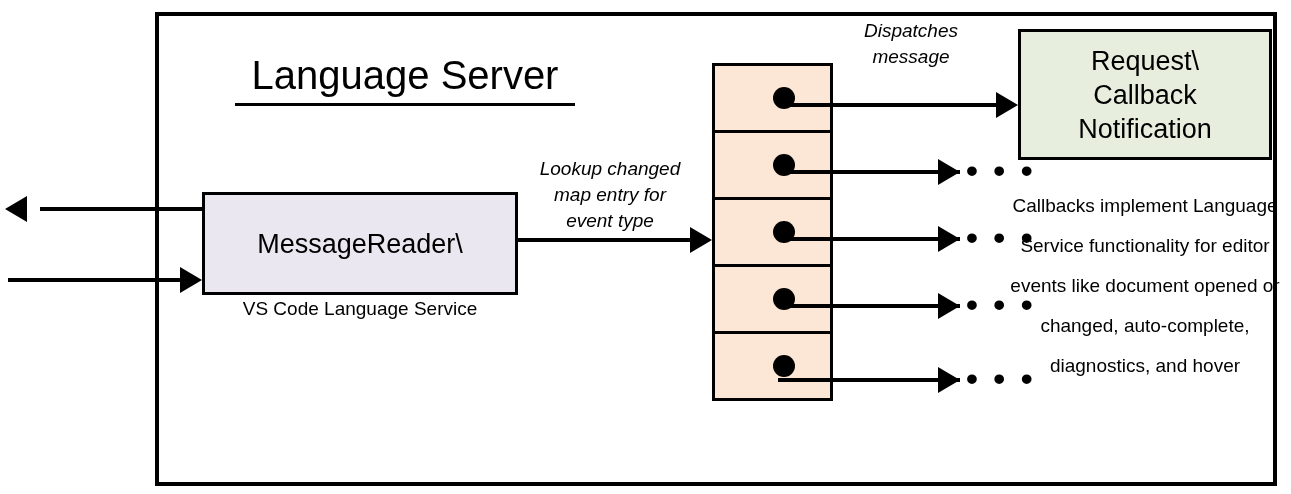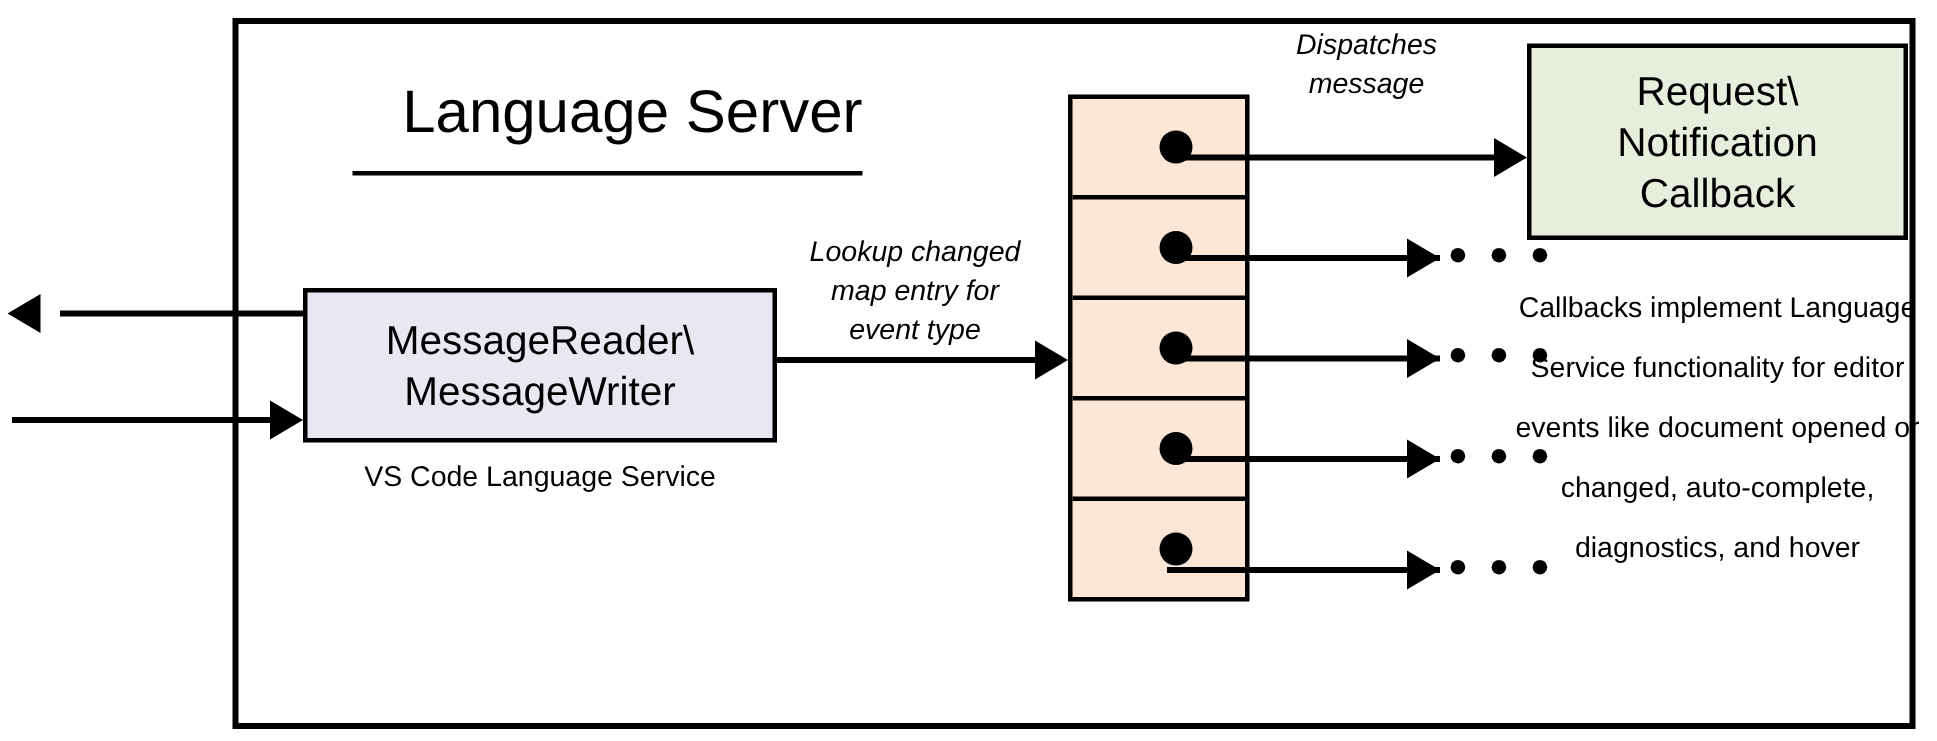--- a/index.html
+++ b/index.html
@@ -32,24 +32,24 @@
     background: transparent;
   }
 
   
   #server-title {
     left: 235px;
     top: 50px;
     width: 340px;
     font-size: 40px;
     line-height: 50px;
-    text-align: right;
+    text-align: center;
     white-space: nowrap;
     border-bottom: 3px solid #000;
-    padding-bottom: 14px;
+    padding-bottom: 3px;
   }
 
   
   .node-box {
     box-sizing: border-box;
     border: 3px solid #000;
     display: flex;
     align-items: center;
     justify-content: center;
     text-align: center;
@@ -73,21 +73,21 @@
     line-height: 34px;
     text-align: center;
   }
 
   
   .caption {
     text-align: center;
     font-size: 19px;
     line-height: 26px;
   }
-  #reader-writer-caption { left: 190px; top: 306px; width: 340px; }
+  #reader-writer-caption { left: 190px; top: 296px; width: 340px; }
   #dispatch-caption      { left: 645px; top: 420px; width: 270px; }
   #callback-caption      { left: 1006px; top: 186px; width: 278px; line-height: 40px; }
 
   
   .edge-label {
     font-style: italic;
     text-align: center;
     font-size: 19px;
     line-height: 26px;
   }
@@ -158,21 +158,20 @@
   <div class="abs h-line" style="left:40px; top:207px; width:178px;"></div>
   <div class="abs arrow-left" style="left:5px; top:196px;"></div>
 
   <div class="abs h-line" style="left:8px; top:278px; width:178px;"></div>
   <div class="abs arrow-right" style="left:180px; top:267px;"></div>
 
 
   <div class="abs node-box" id="reader-writer-box">
     <div>
       <div>MessageReader\</div>
-      <div>MessageWriter</div>
     </div>
   </div>
 
   <div class="abs caption" id="reader-writer-caption">
     <div>VS Code Language Service</div>
   </div>
 
   <div class="abs h-line" style="left:518px; top:238px; width:176px;"></div>
   <div class="abs arrow-right" style="left:690px; top:227px;"></div>
 
@@ -221,20 +220,20 @@
   <div class="abs arrow-right" style="left:938px; top:293px;"></div>
   <div class="abs ellipsis" style="left:966px; top:298px;">• • •</div>
 
   <div class="abs h-line" style="left:778px; top:378px; width:182px;"></div>
   <div class="abs arrow-right" style="left:938px; top:367px;"></div>
   <div class="abs ellipsis" style="left:966px; top:372px;">• • •</div>
 
   <div class="abs node-box" id="callback-box">
     <div>
       <div>Request\</div>
+      <div>Callback</div>
       <div>Notification</div>
-      <div>Callback</div>
     </div>
   </div>
 
   <div class="abs caption" id="callback-caption">Callbacks implement Language Service functionality for editor events like document opened or changed, auto-complete, diagnostics, and hover</div>
 
 </div>
 
 </body></html>

